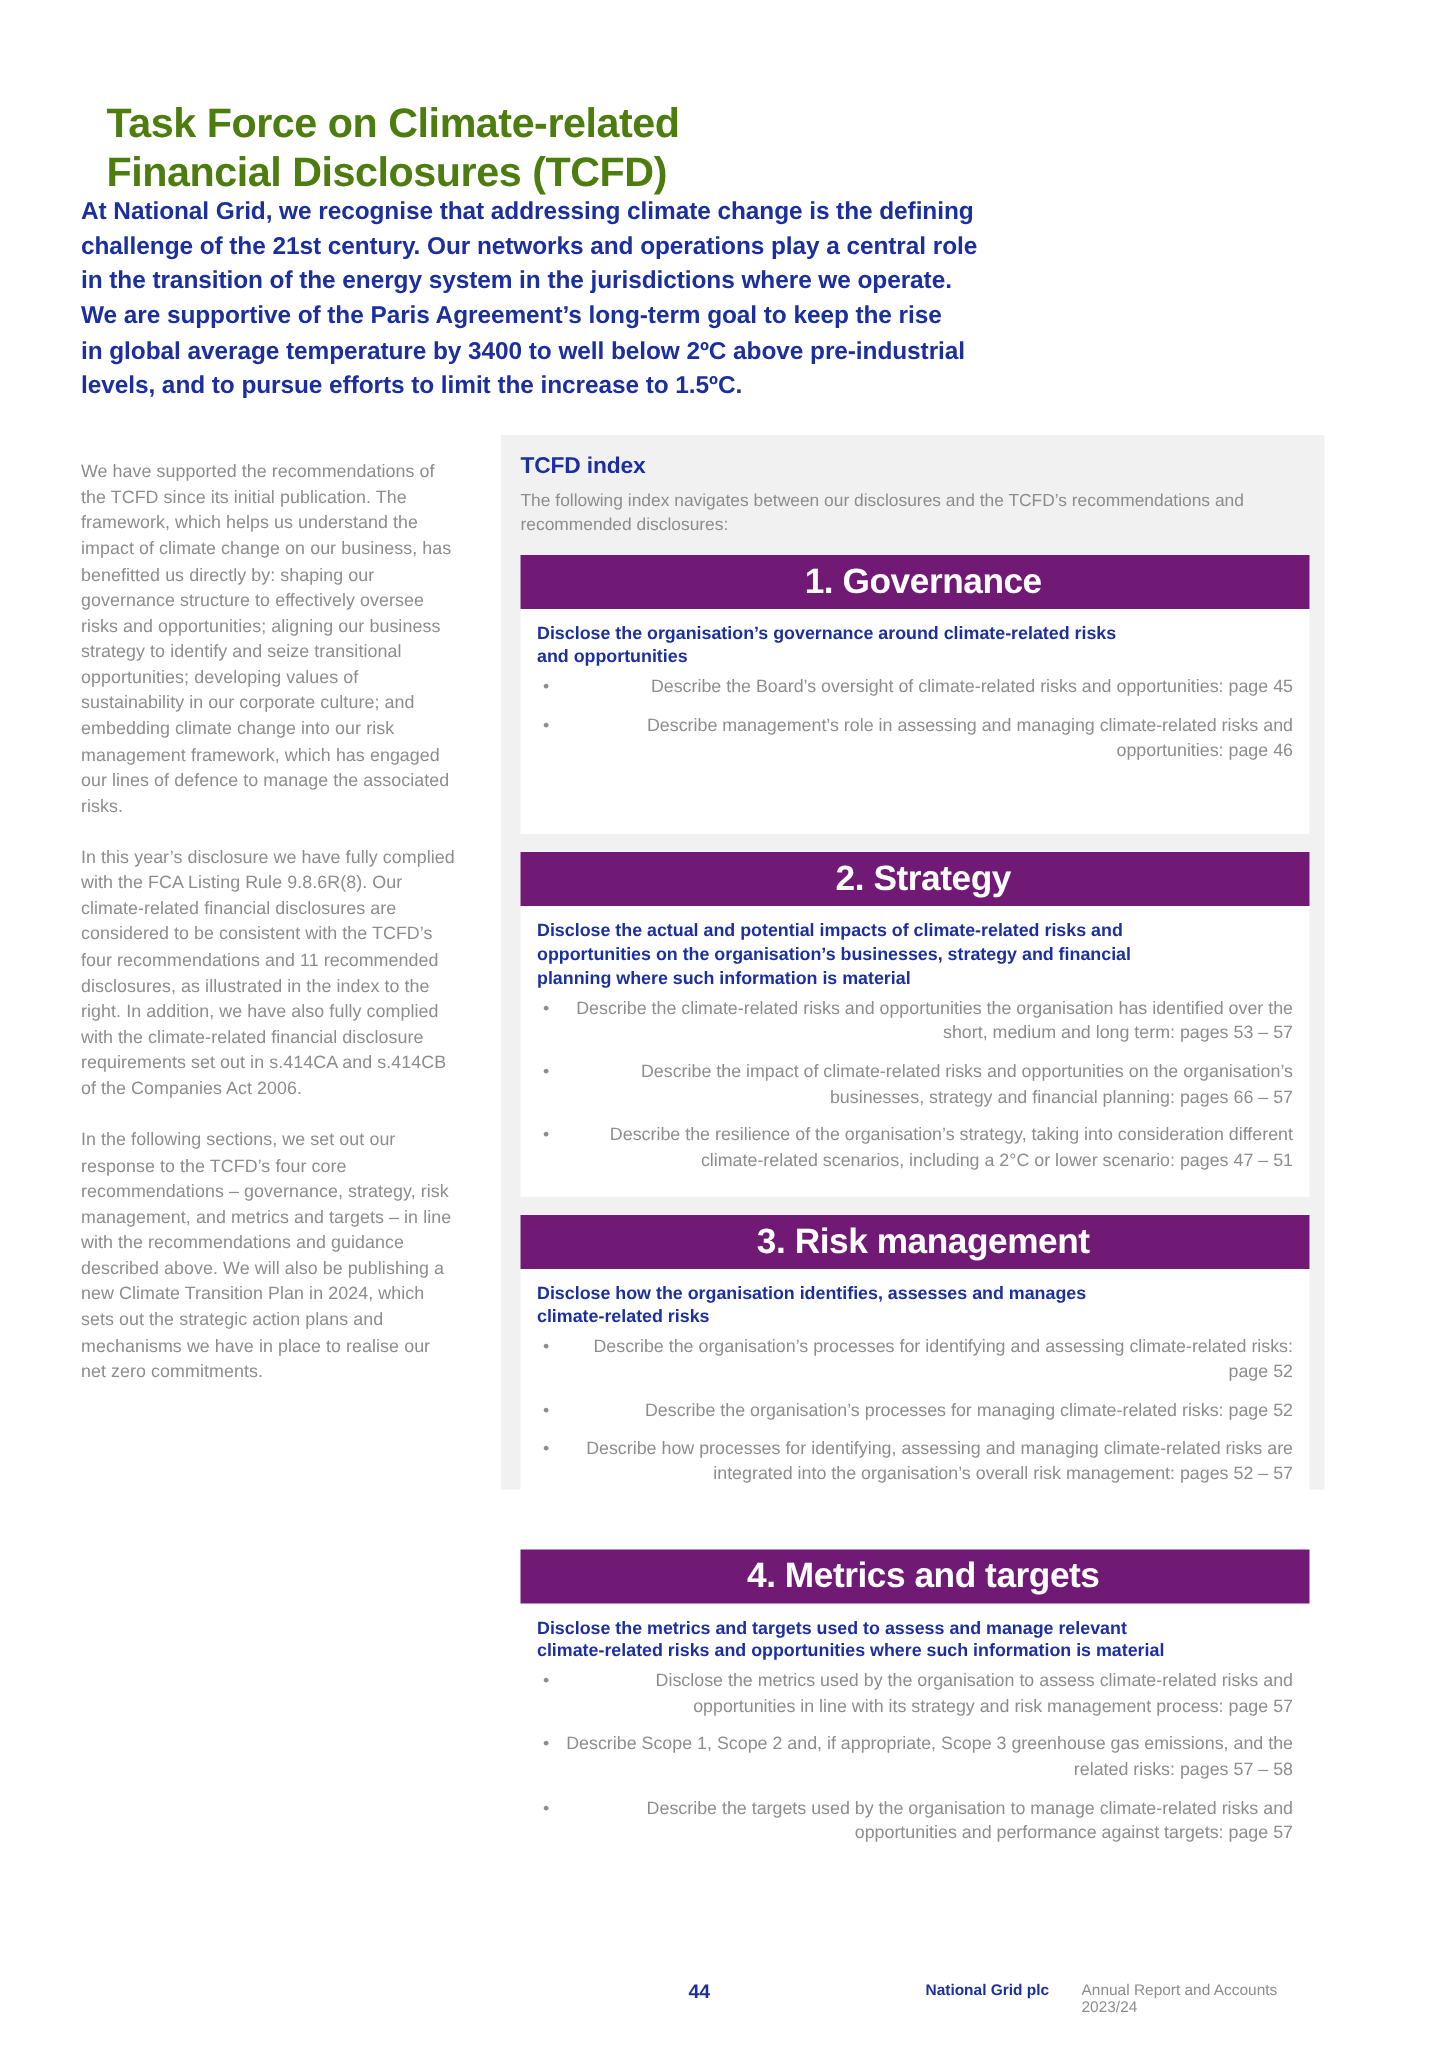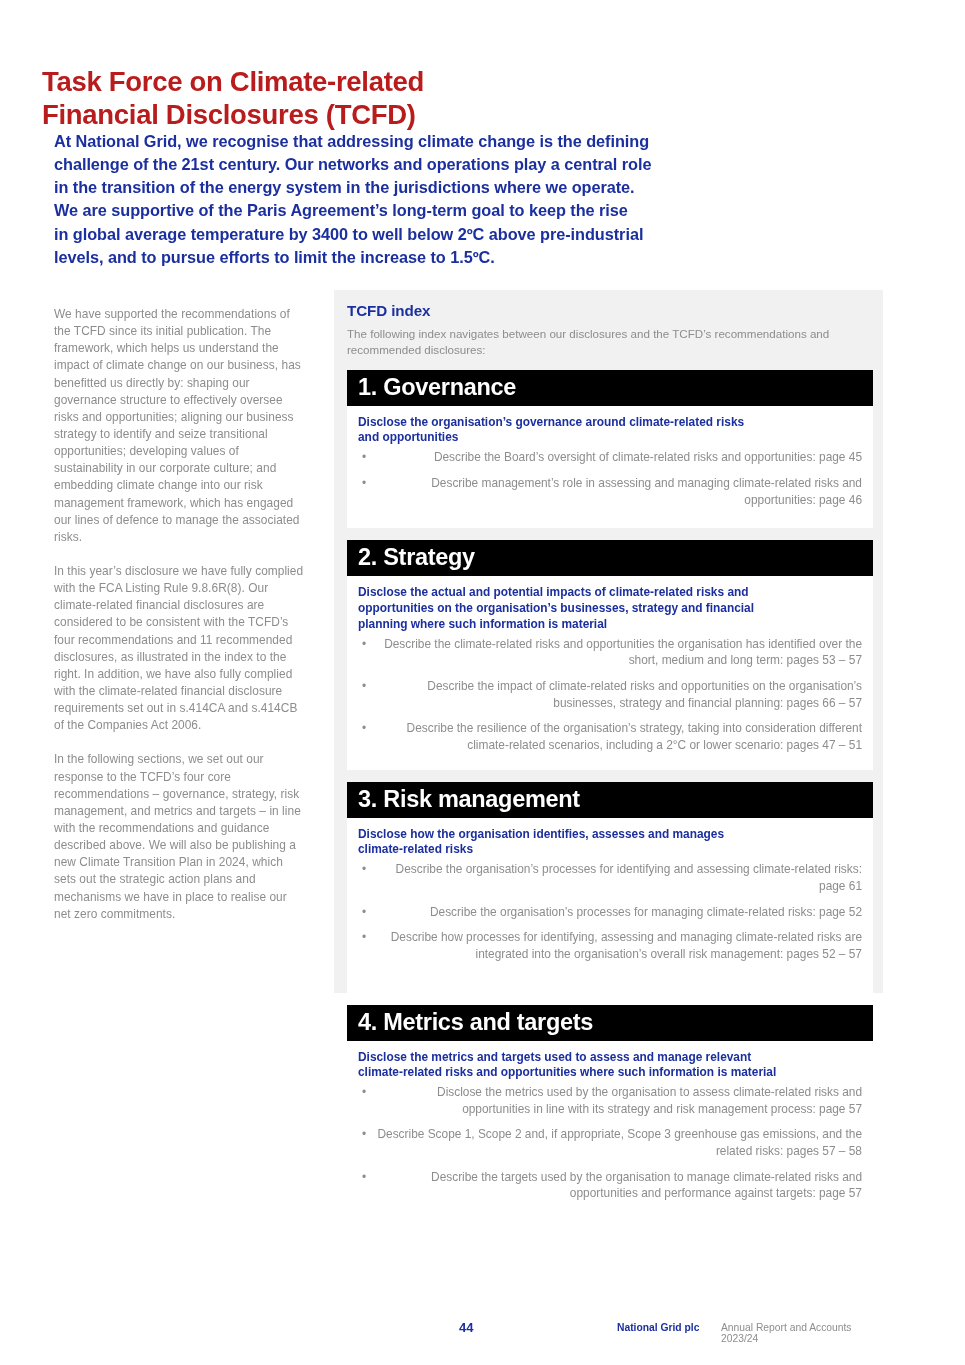--- a/index.html
+++ b/index.html
@@ -20,24 +20,24 @@
     left: 0; top: 0;
     width: 965px;
     height: 1365px;
     background: #ffffff;
     overflow: hidden;
   }
 
   
   .doc-title {
     position: absolute;
-    left: 42px;
+    left: 71px;
     top: 48px;
     width: 600px;
-    color: #b91c1c;
+    color: #4d7c0f;
     font-size: 27.5px;
     font-weight: bold;
     line-height: 1.19;
     letter-spacing: -0.3px;
   }
   .doc-title .line { display: block; }
 
   .lede {
     position: absolute;
     left: 54px;
@@ -100,25 +100,26 @@
     margin-top: 12px;
   }
 
   .section-card {
     background: #ffffff;
     margin: 0 10px 12px 13px;
   }
   .section-card:last-child { margin-bottom: 0; }
 
   .section-bar {
-    background: #000000;
+    background: #701a75;
     height: 36px;
     display: flex;
     align-items: center;
     padding-left: 11px;
+    justify-content: center;
   }
   .section-bar .bar-title {
     color: #ffffff;
     font-size: 23.5px;
     font-weight: bold;
     letter-spacing: -0.3px;
     line-height: 1;
   }
 
   .section-body {
@@ -152,21 +153,21 @@
     position: absolute;
     left: 4px;
     top: 0;
     color: #8d8d8d;
     font-size: 11.9px;
     line-height: 1.40;
   }
   ul.bullets li .txt { display: block; text-align: right; }
 
   
-  .section-card.s1 .section-body { padding-bottom: 20px; }
+  .section-card.s1 .section-body { padding-bottom: 48px; }
   .section-card.s2 .section-body { }
   .section-card.s3 .section-body { padding-bottom: 30px; }
   .section-card.s4 .section-body { padding-bottom: 45px; }
 
   
   .footer {
     position: absolute;
     left: 0;
     top: 1320px;
     width: 876px;
@@ -284,21 +285,21 @@
           <span class="bar-title">3. Risk management</span>
         </div>
         <div class="section-body">
           <p class="disclose">
             <span class="line">Disclose how the organisation identifies, assesses and manages</span>
             <span class="line">climate-related risks</span>
           </p>
           <ul class="bullets">
             <li>
               <span class="dot">•</span>
-              <span class="txt">Describe the organisation’s processes for identifying and assessing climate-related risks: page 61</span>
+              <span class="txt">Describe the organisation’s processes for identifying and assessing climate-related risks: page 52</span>
             </li>
             <li>
               <span class="dot">•</span>
               <span class="txt">Describe the organisation’s processes for managing climate-related risks: page 52</span>
             </li>
             <li>
               <span class="dot">•</span>
               <span class="txt">Describe how processes for identifying, assessing and managing climate-related risks are integrated into the organisation’s overall risk management: pages 52 – 57</span>
             </li>
           </ul>

